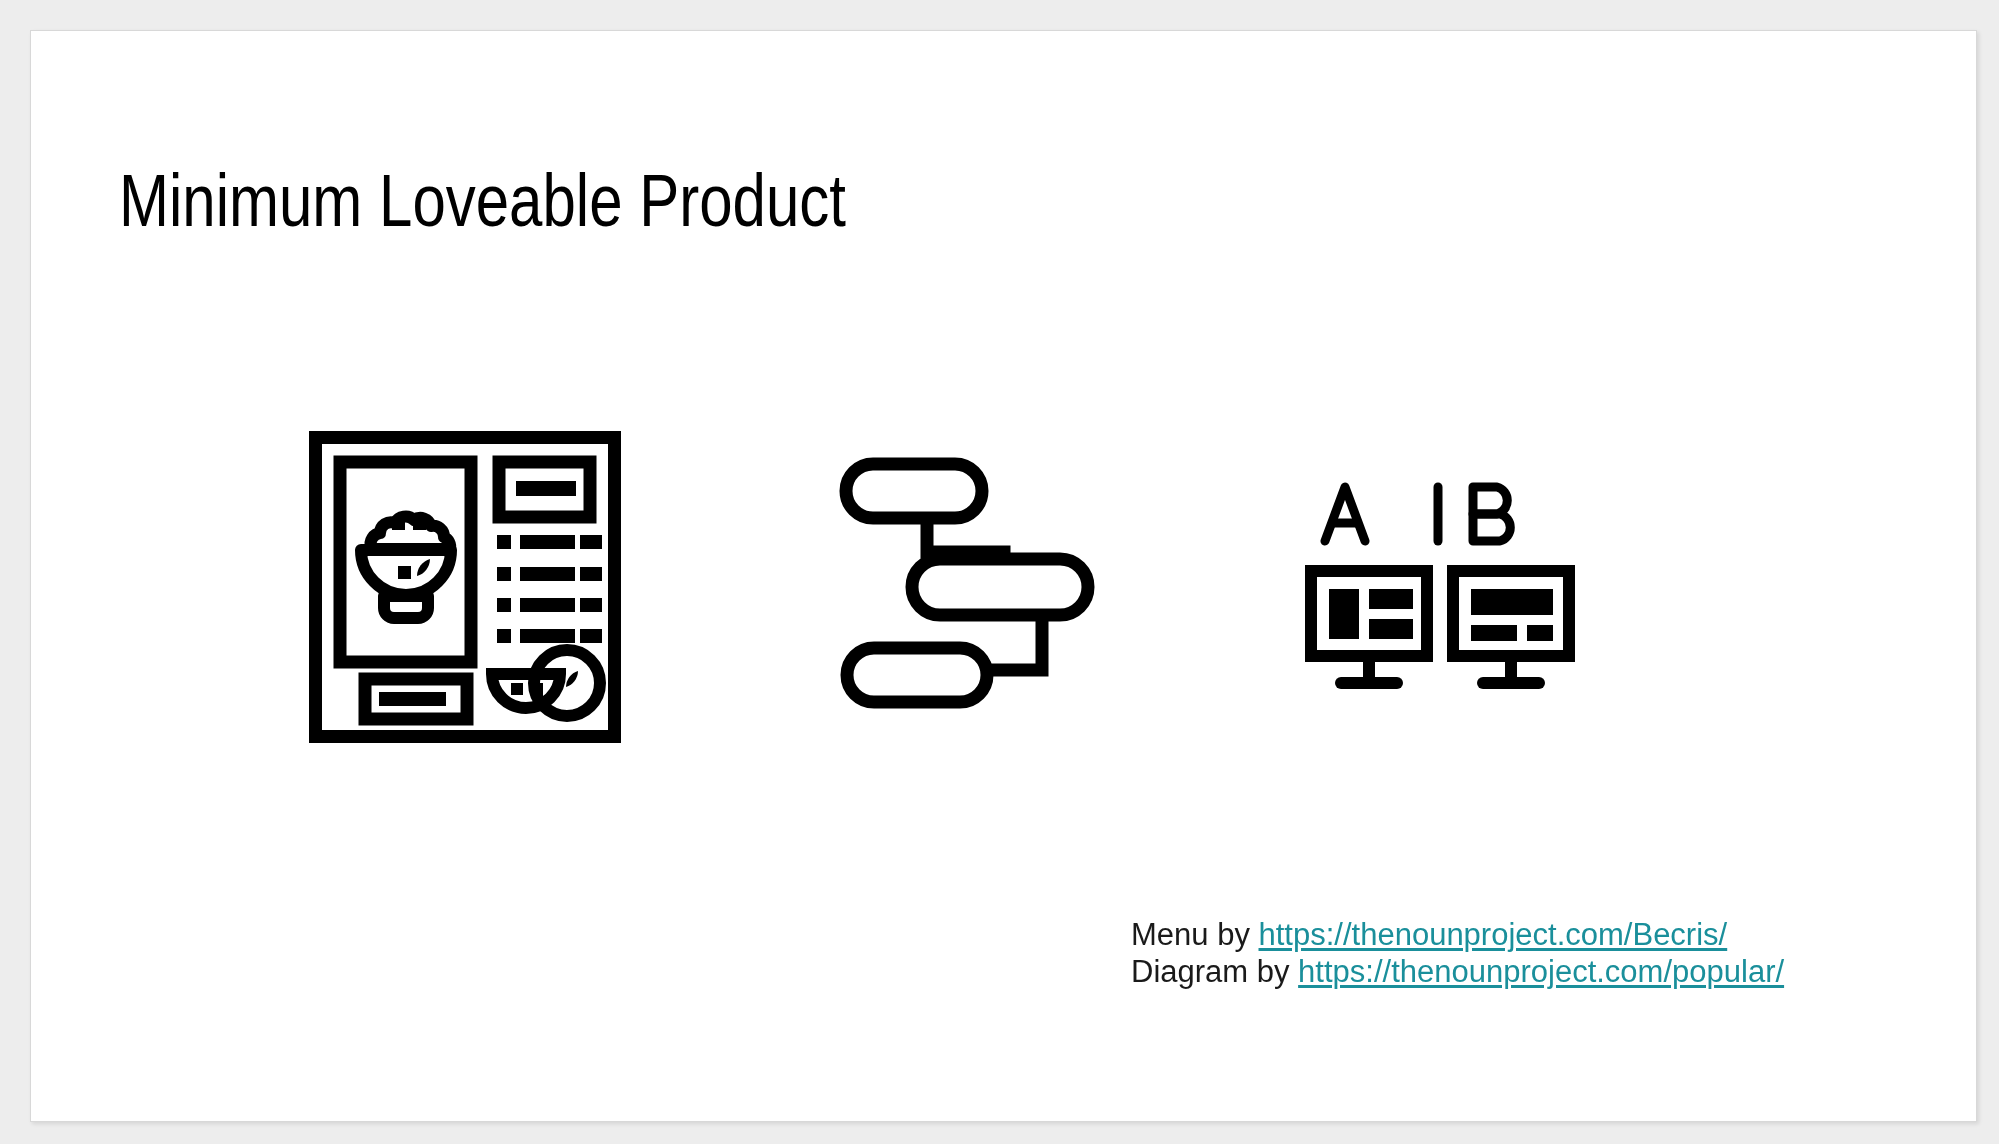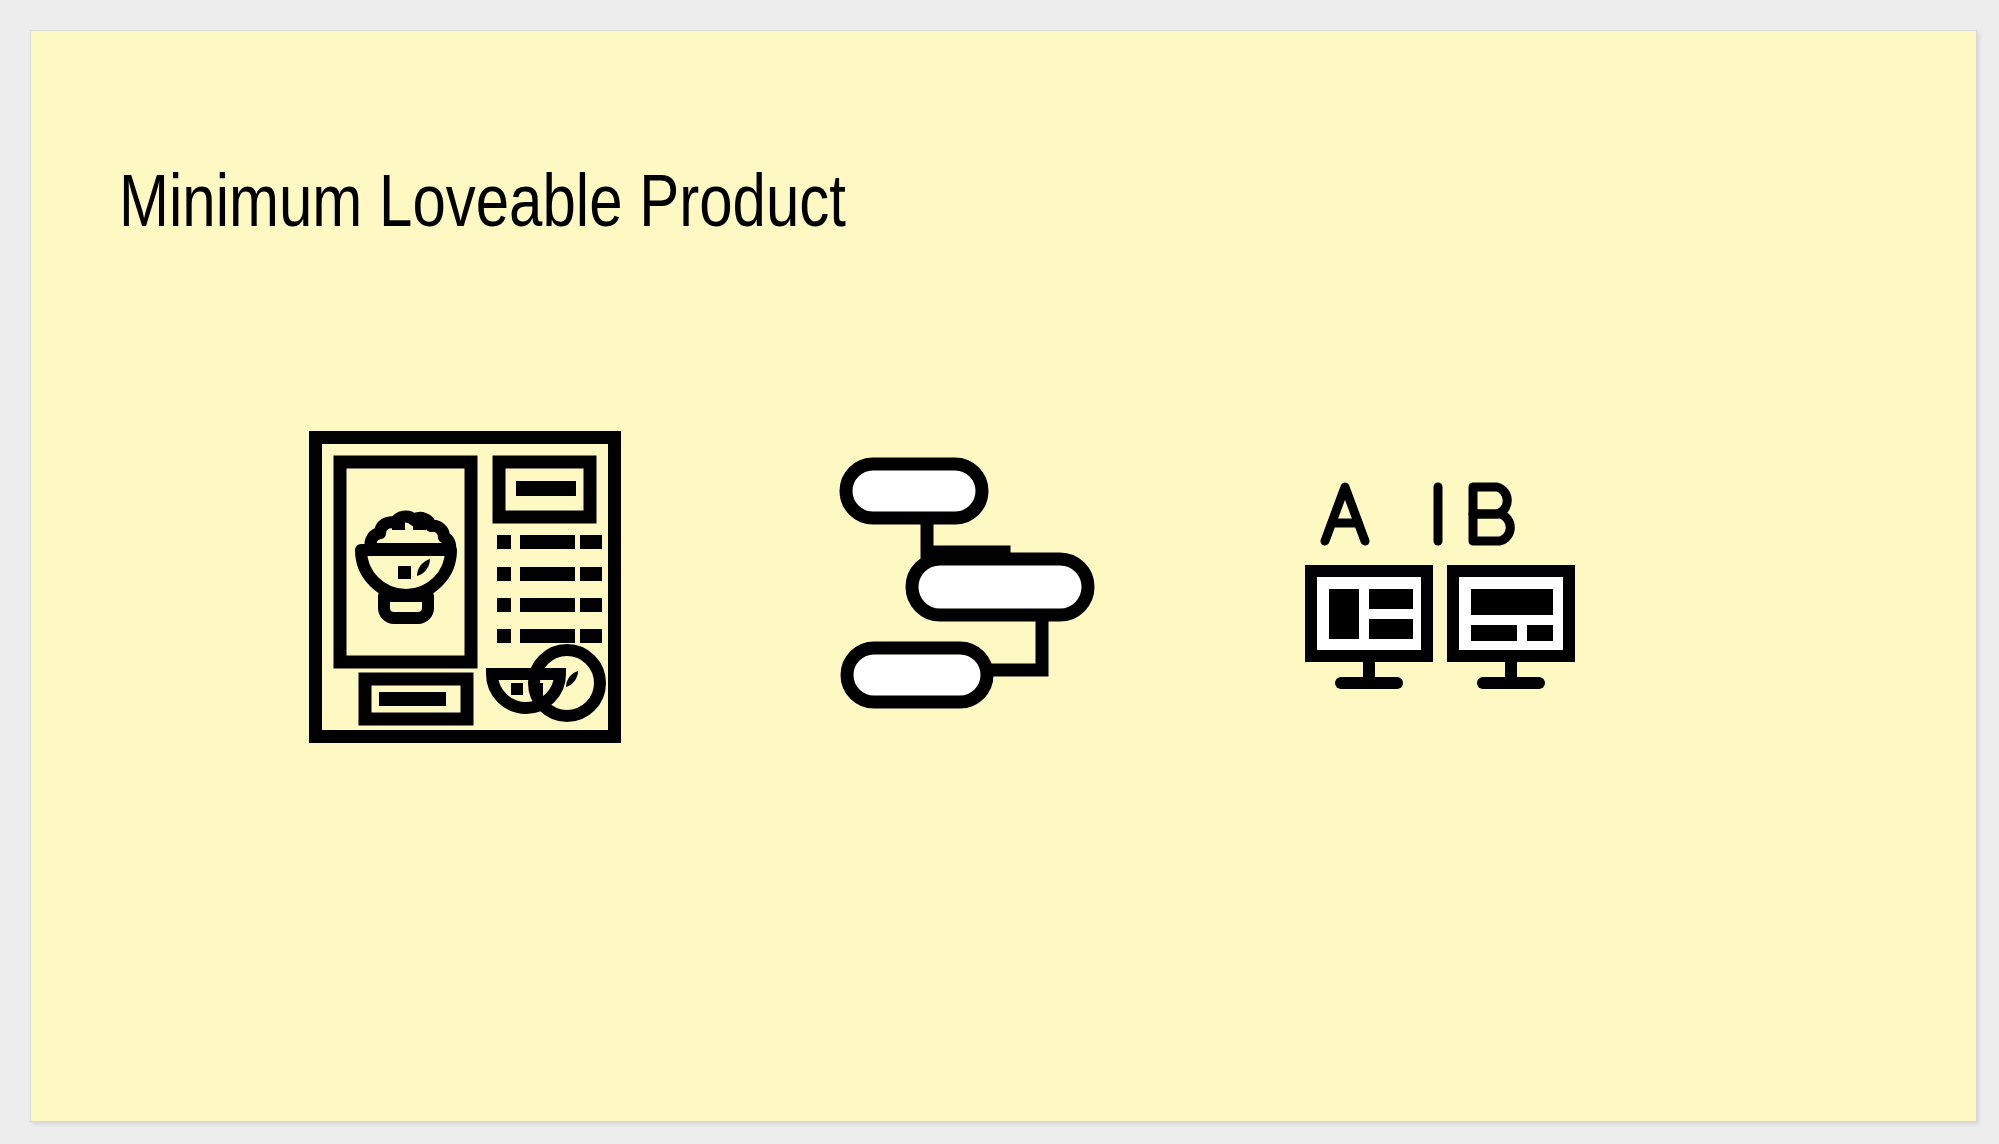--- a/index.html
+++ b/index.html
@@ -13,21 +13,21 @@
     font-family: "Liberation Sans", sans-serif;
     overflow: hidden;
   }
 
   #slide {
     position: absolute;
     left: 30px;
     top: 30px;
     width: 1947px;
     height: 1092px;
-    background: #fef9c3;
+    background: #ffffff;
     border: 1px solid #d8d8d8;
     box-shadow: 2px 2px 4px rgba(0,0,0,0.10);
     box-sizing: border-box;
   }
 
   #slide-title {
     position: absolute;
     left: 88px;
     top: 128px;
     font-family: "Liberation Sans", sans-serif;
@@ -182,15 +182,21 @@
         <rect x="204" y="177" width="12" height="24" fill="#000000"></rect>
         <rect x="176" y="198" width="68" height="12" rx="6" fill="#000000"></rect>
         <rect x="170" y="110" width="82" height="26" fill="#000000"></rect>
         <rect x="170" y="146" width="46" height="16" fill="#000000"></rect>
         <rect x="226" y="146" width="26" height="16" fill="#000000"></rect>
       </g>
     </svg>
   </div>
 
   <div id="attribution">
+    <span class="attr-line">
+      <span class="attr-label">Menu by </span><span class="attr-link">https://thenounproject.com/Becris/</span>
+    </span>
+    <span class="attr-line">
+      <span class="attr-label">Diagram by </span><span class="attr-link">https://thenounproject.com/popular/</span>
+    </span>
   </div>
 
 </div>
 
 </body></html>

